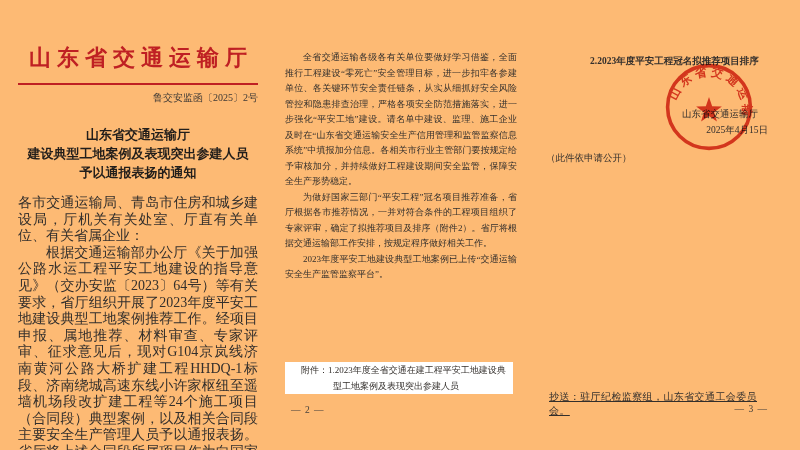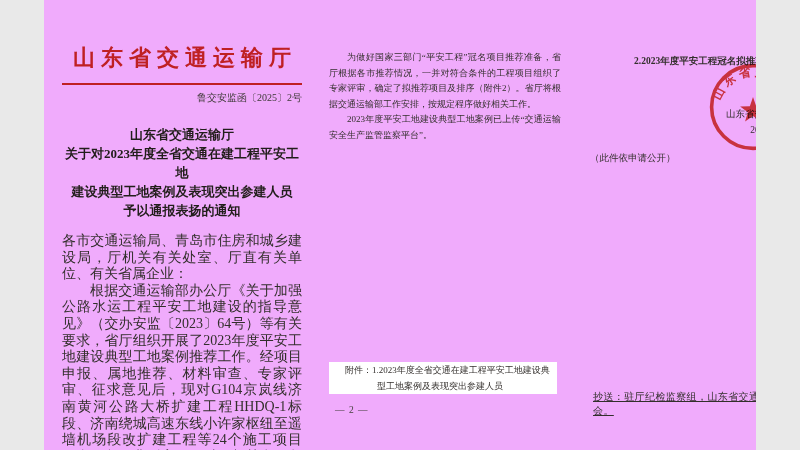--- a/index.html
+++ b/index.html
@@ -1,17 +1,17 @@
 <!DOCTYPE html>
 <html><head>
 <meta charset="utf-8">
 <style>
   html,body{margin:0;padding:0;background:#e9e9e9;}
   .canvas{
-    position:relative;width:712px;height:450px;background:#f0abfc;
+    position:relative;width:800px;height:450px;background:#fdba74;
     overflow:hidden;margin:0 auto;
     font-family:"Liberation Serif","DejaVu Serif",serif;
     color:#332f2c;
   }
   .page{position:absolute;}
   
   #page1{left:18px;top:40px;width:240px;height:400px;}
   .agency{
     font-size:22px;line-height:36px;font-weight:bold;color:#bf2023;
     text-align:center;letter-spacing:6px;text-indent:6px;white-space:nowrap;
@@ -46,33 +46,33 @@
 <body>
 
 <div class="canvas">
 
   <div class="page" id="page1">
     <div class="agency">山东省交通运输厅</div>
     <div class="rule-top"></div>
     <div class="docnum">鲁交安监函〔2025〕2号</div>
     <div class="title-block">
       <div>山东省交通运输厅</div>
-      <div>关于对2023年度全省交通在建工程平安工地</div>
       <div>建设典型工地案例及表现突出参建人员</div>
       <div>予以通报表扬的通知</div>
     </div>
     <div class="body1">
       <p>各市交通运输局、青岛市住房和城乡建设局，厅机关有关处室、厅直有关单位、有关省属企业：</p>
       <p class="indent">根据交通运输部办公厅《关于加强公路水运工程平安工地建设的指导意见》（交办安监〔2023〕64号）等有关要求，省厅组织开展了2023年度平安工地建设典型工地案例推荐工作。经项目申报、属地推荐、材料审查、专家评审、征求意见后，现对G104京岚线济南黄河公路大桥扩建工程HHDQ-1标段、济南绕城高速东线小许家枢纽至遥墙机场段改扩建工程等24个施工项目（合同段）典型案例，以及相关合同段主要安全生产管理人员予以通报表扬。省厅将上述合同段所属项目作为向国家推荐的候选项目，优先推荐至交通运输部。希望各项目参建单位珍惜荣誉、再接再厉，</p>
     </div>
     <div class="rule-bottom"></div>
   </div>
 
   <div class="page" id="page2">
     <div class="body2">
+      <p class="indent">全省交通运输各级各有关单位要做好学习借鉴，全面推行工程建设“零死亡”安全管理目标，进一步扣牢各参建单位、各关键环节安全责任链条，从实从细抓好安全风险管控和隐患排查治理，严格各项安全防范措施落实，进一步强化“平安工地”建设。请名单中建设、监理、施工企业及时在“山东省交通运输安全生产信用管理和监管监察信息系统”中填报加分信息。各相关市行业主管部门要按规定给予审核加分，并持续做好工程建设期间安全监管，保障安全生产形势稳定。</p>
       <p class="indent">为做好国家三部门“平安工程”冠名项目推荐准备，省厅根据各市推荐情况，一并对符合条件的工程项目组织了专家评审，确定了拟推荐项目及排序（附件2）。省厅将根据交通运输部工作安排，按规定程序做好相关工作。</p>
       <p class="indent">2023年度平安工地建设典型工地案例已上传“交通运输安全生产监管监察平台”。</p>
     </div>
     <div class="attach">
       <span>附件：</span><span>1.2023年度全省交通在建工程平安工地建设典型工地案例及表现突出参建人员</span>
     </div>
     <div class="pnum-left">— 2 —</div>
   </div>
 
   <div class="page" id="page3">

